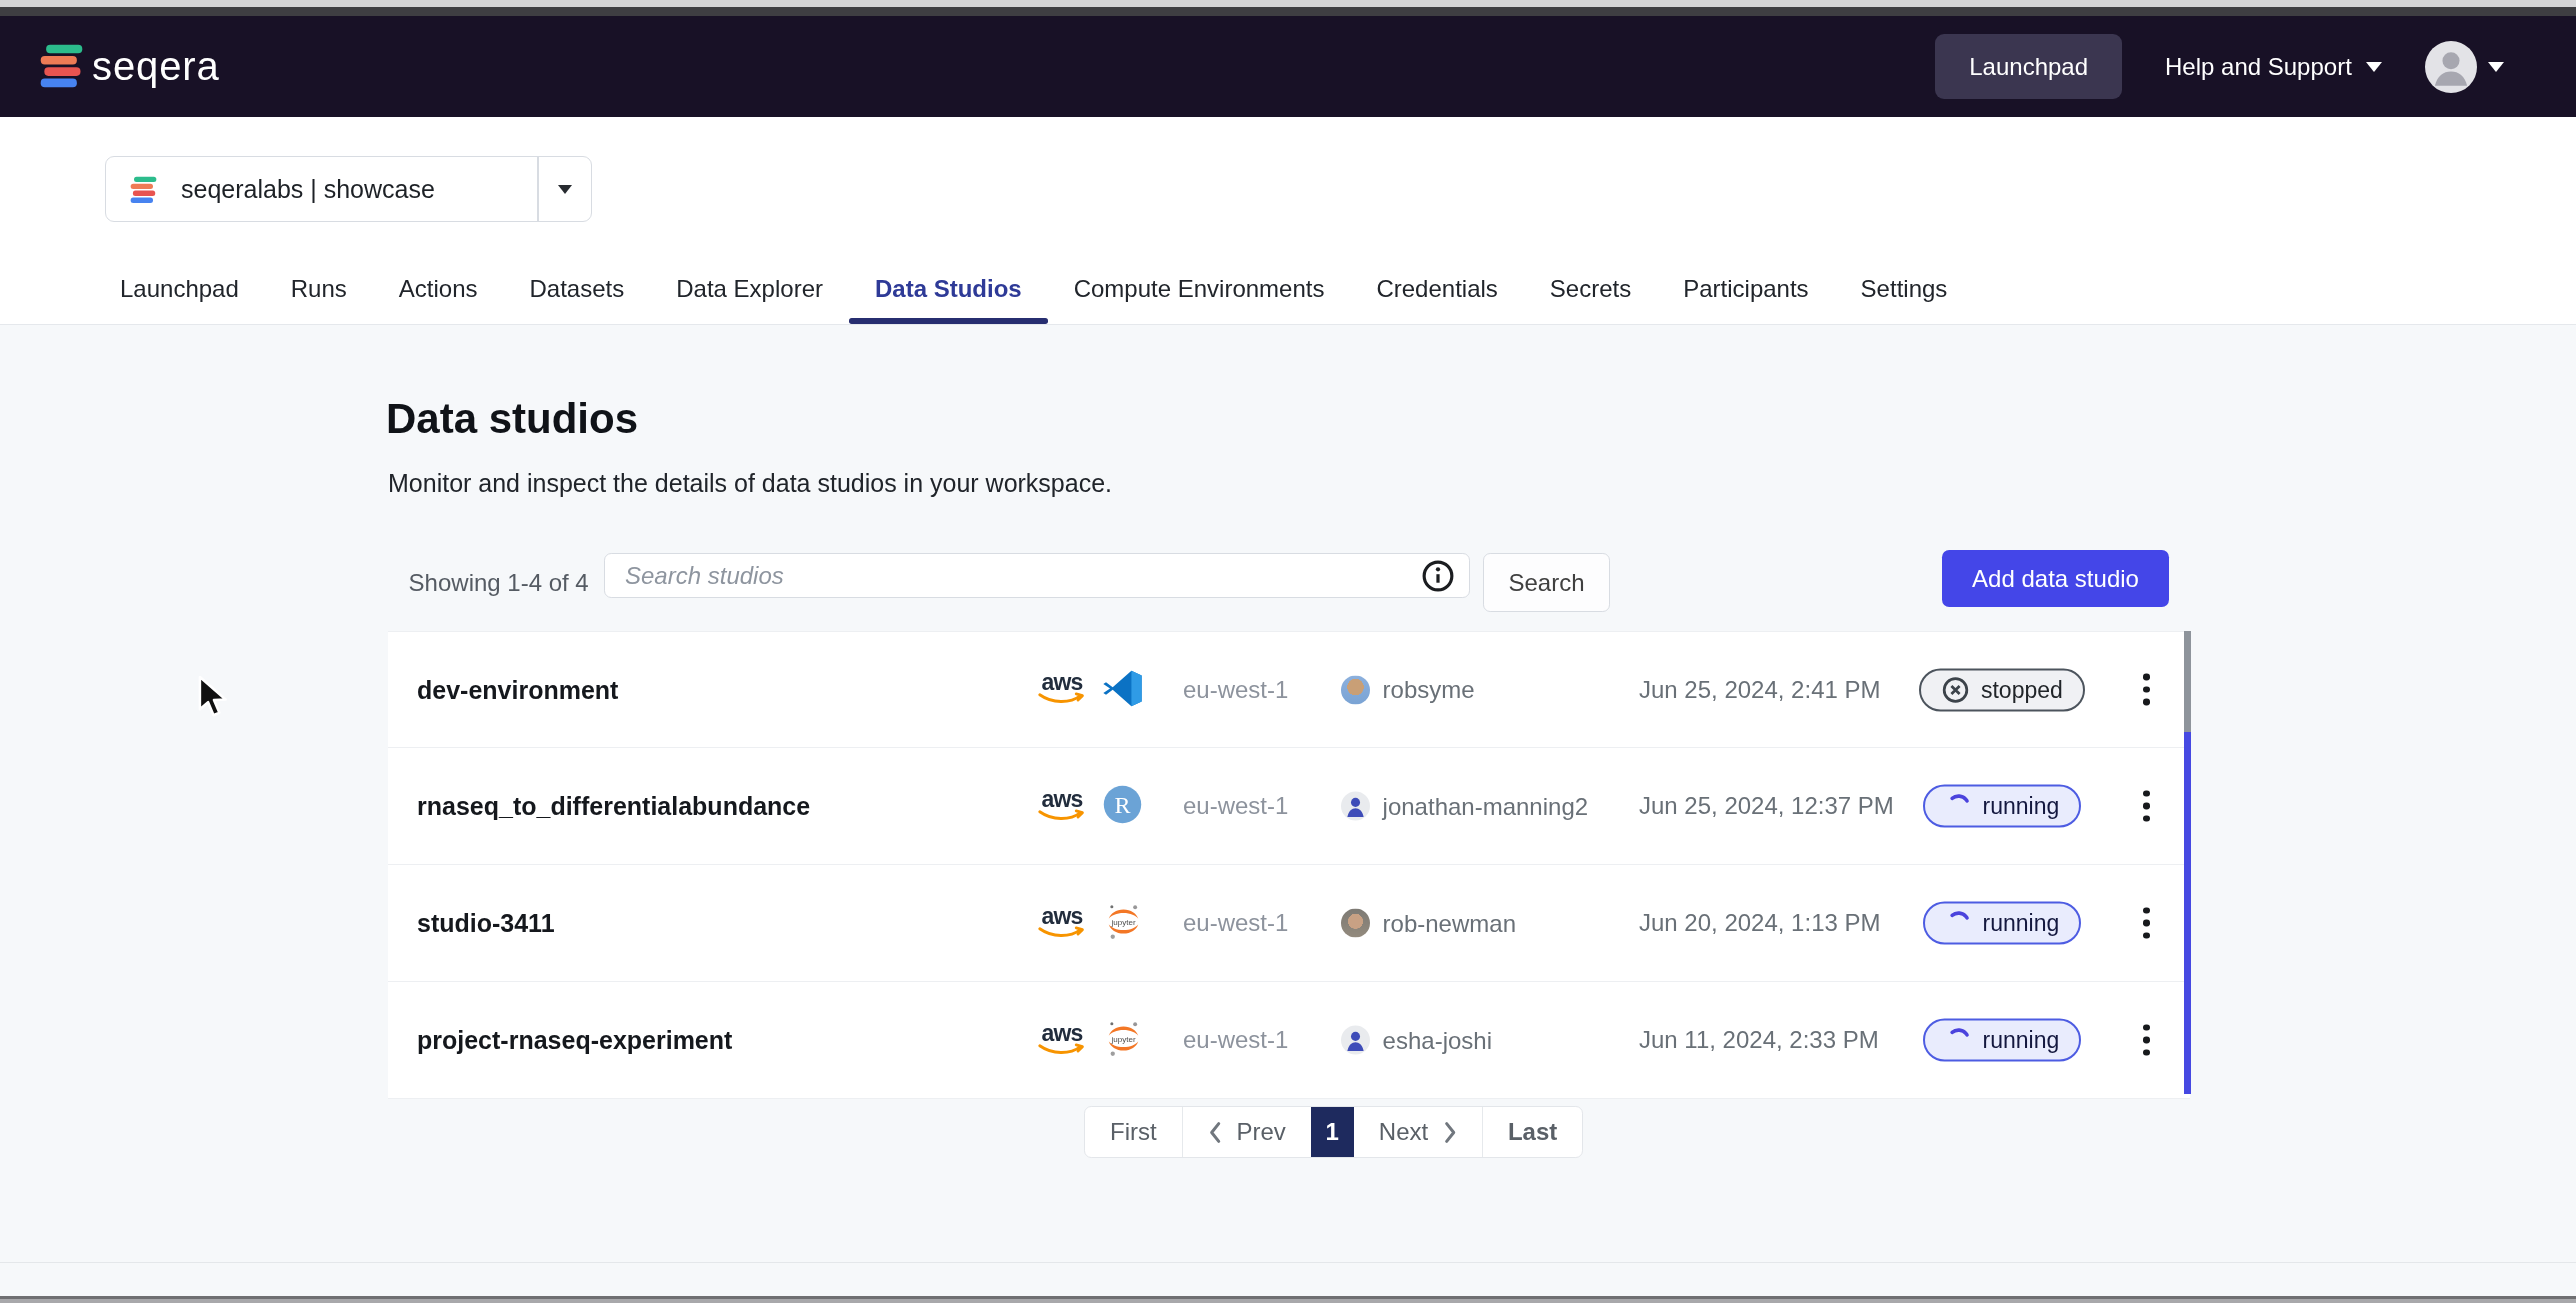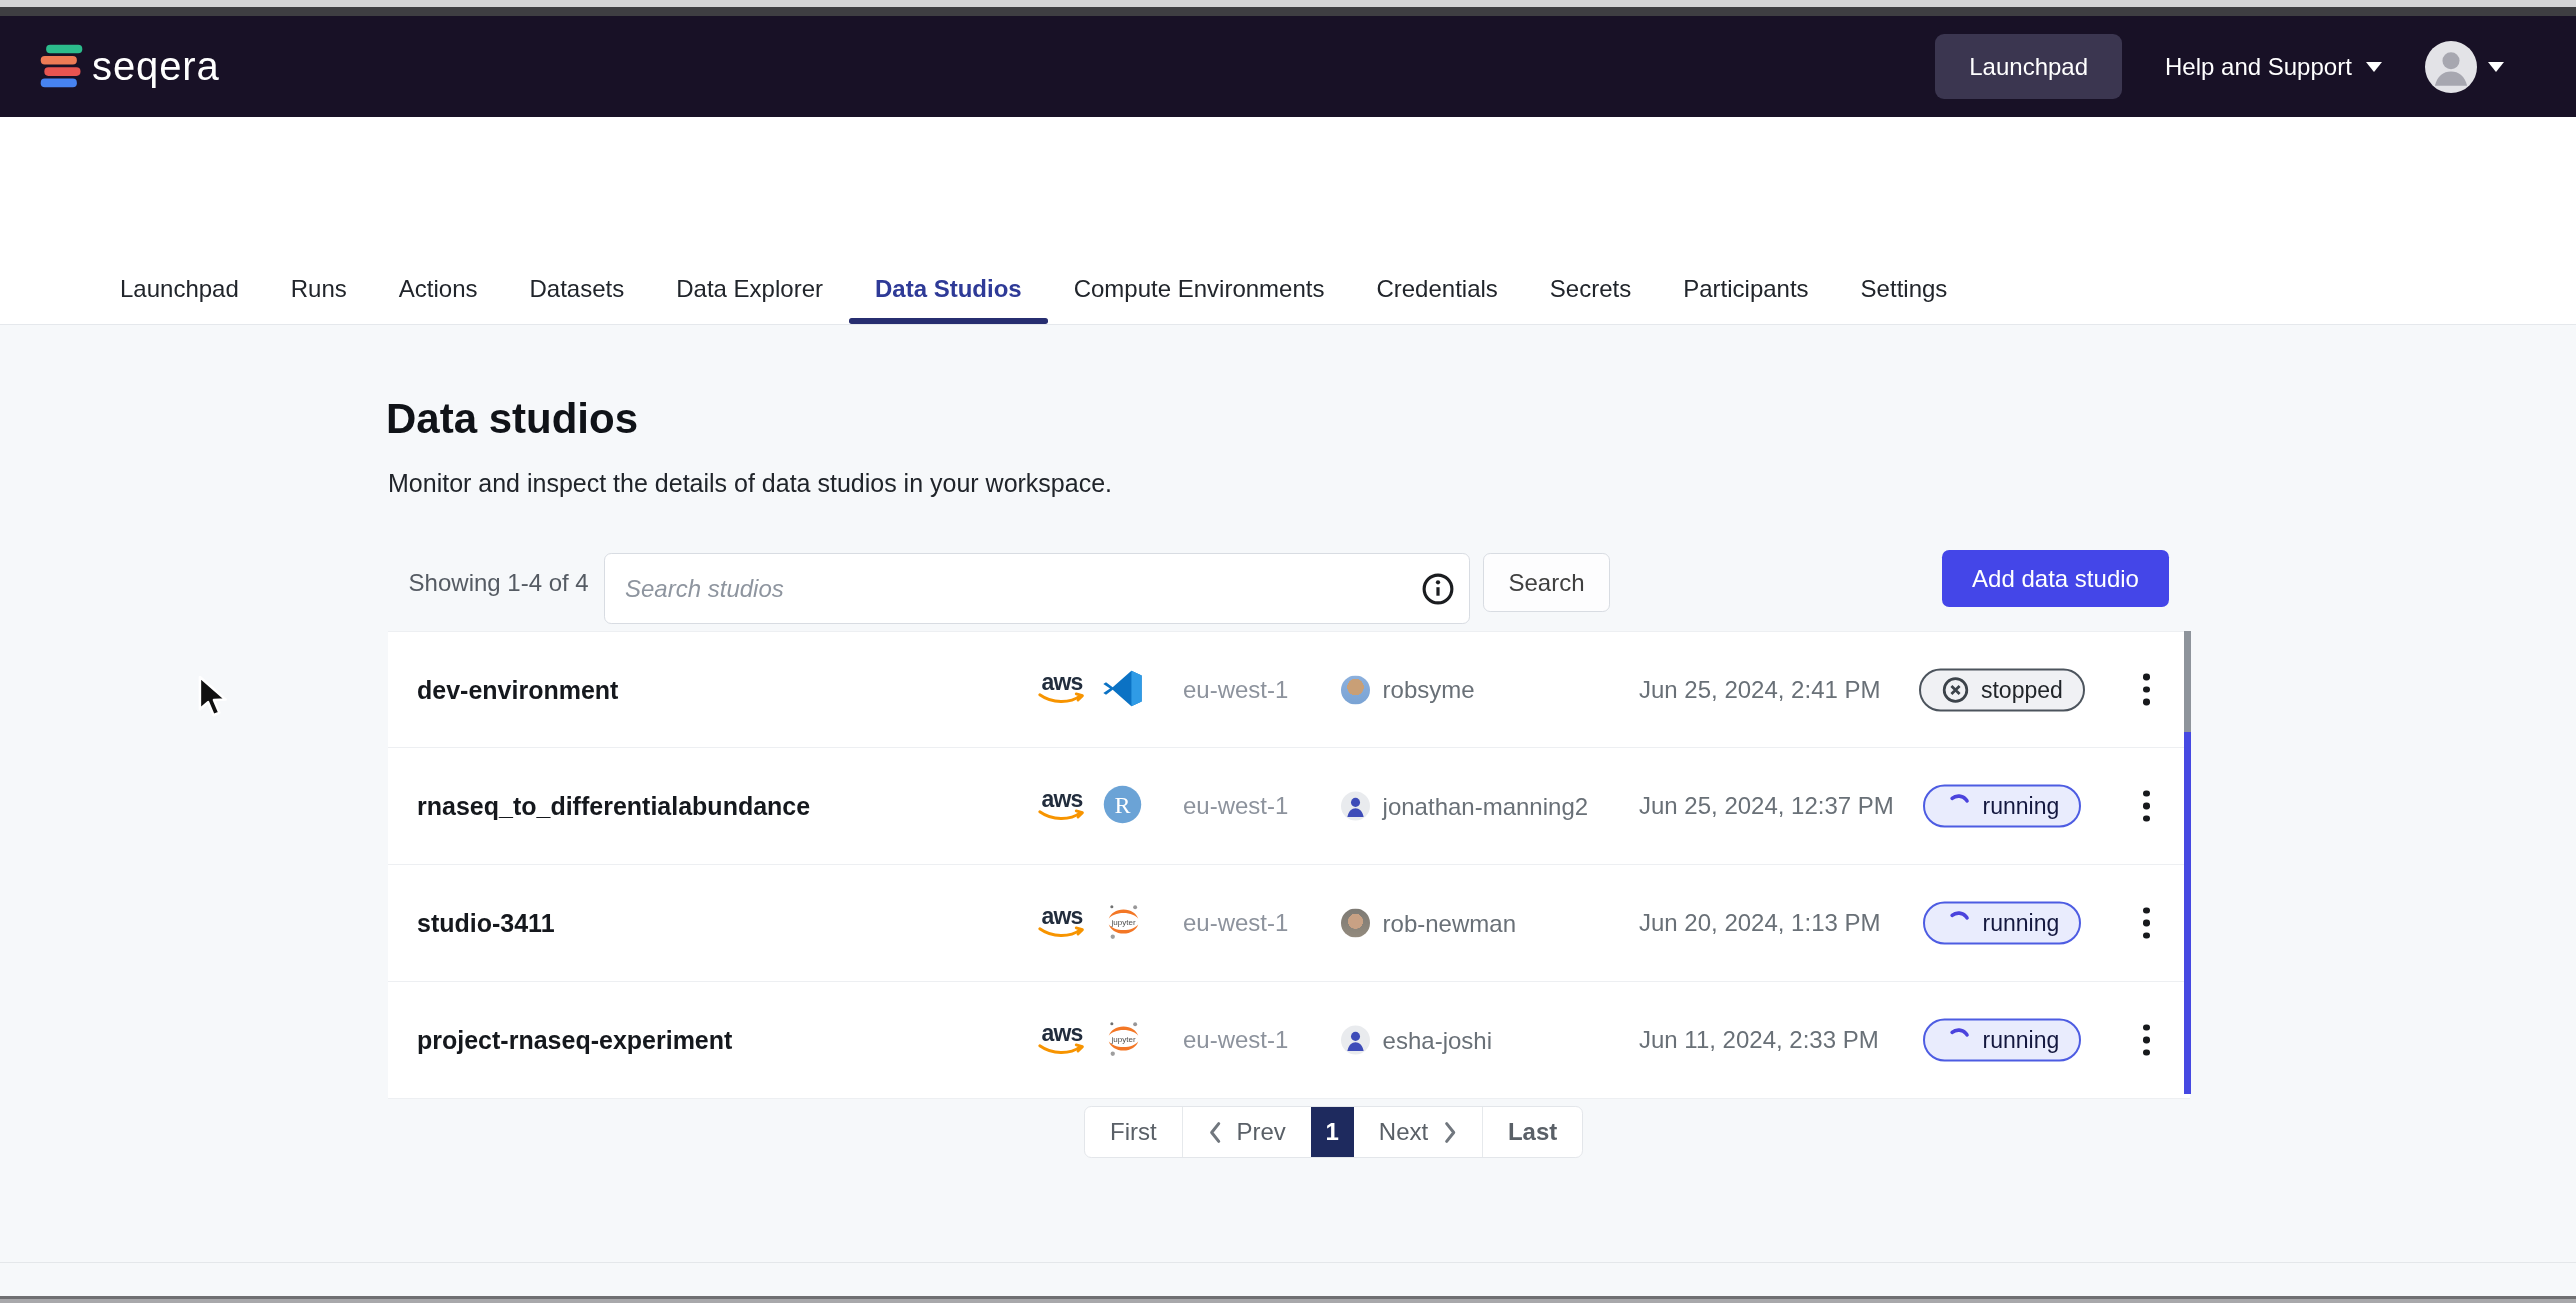--- a/index.html
+++ b/index.html
@@ -50,21 +50,21 @@
 
   
   .page-title { position:absolute; left:386px; top:395px; font-size:42px; font-weight:700; color:#101318; }
   .page-subtitle { position:absolute; left:388px; top:469px; font-size:25px; color:#20242a; }
 
   
   .card { position:absolute; left:388px; top:534px; width:1802px; height:564px; }
   .toolbar { position:absolute; inset:0 0 auto 0; height:97px; }
   .showing { position:absolute; left:20.6px; top:50%; transform:translateY(-50%);
              font-size:24px; color:#555b63; }
-  .search-wrap { position:absolute; left:216px; top:19px; width:866px; height:71px; background:#fff;
+  .search-wrap { position:absolute; left:216px; top:19px; width:866px; height:45px; background:#fff;
                  border:1.8px solid #d8dce2; border-radius:7.2px; display:flex; align-items:center; }
   .search-wrap input { flex:1; height:100%; border:none; outline:none; background:transparent;
                        font-family:inherit; font-size:24px; color:#3c4248; padding-left:20px; }
   .search-wrap input::placeholder { font-style:italic; color:#8e959f; }
   .info-btn { margin-right:14.4px; display:flex; cursor:pointer; background:none; border:none; padding:0; }
   .search-btn { position:absolute; left:1095px; top:19px; width:127px; height:59px; background:#fdfdfe;
                 border:1.8px solid #d8dce2; border-radius:7.2px; font-family:inherit; font-size:24px;
                 color:#404040; cursor:pointer; }
   .add-btn { position:absolute; right:20.6px; top:16px; height:57px; padding:0 30.5px; background:#4446e8;
              border:none; border-radius:7.2px; color:#fff; font-family:inherit; font-size:24px; cursor:pointer; }
@@ -143,20 +143,35 @@
           <circle cx="29" cy="22" r="9.5" fill="#a7a7b0"></circle>
           <path d="M11 50 c2.5-11 9.5-16 18-16 s15.5 5 18 16" fill="#a7a7b0"></path>
         </svg>
       </span>
       <span class="caret-down"></span>
     </div>
   </div>
 </header>
 
 <div class="subheader">
+  <div class="workspace">
+    <span class="logo-mini">
+      <svg width="29" height="29" viewBox="0 0 52 52">
+        <rect x="9" y="3" width="40" height="9.5" rx="4.5" fill="#2cbc8c"></rect>
+        <rect x="3" y="15.5" width="40" height="9.5" rx="4.5" fill="#ee7b55"></rect>
+        <rect x="7" y="28" width="40" height="9.5" rx="4.5" fill="#e85450"></rect>
+        <rect x="3" y="40.5" width="40" height="9.5" rx="4.5" fill="#4783f0"></rect>
+      </svg>
+    </span>
+    <span class="ws-label">seqeralabs | showcase</span>
+    <span class="ws-div"></span>
+    <span class="ws-caret">
+      <span class="caret-down"></span>
+    </span>
+  </div>
   <nav class="tabs">
     <span class="tab">Launchpad</span>
     <span class="tab">Runs</span>
     <span class="tab">Actions</span>
     <span class="tab">Datasets</span>
     <span class="tab">Data Explorer</span>
     <span class="tab active">Data Studios</span>
     <span class="tab">Compute Environments</span>
     <span class="tab">Credentials</span>
     <span class="tab">Secrets</span>

